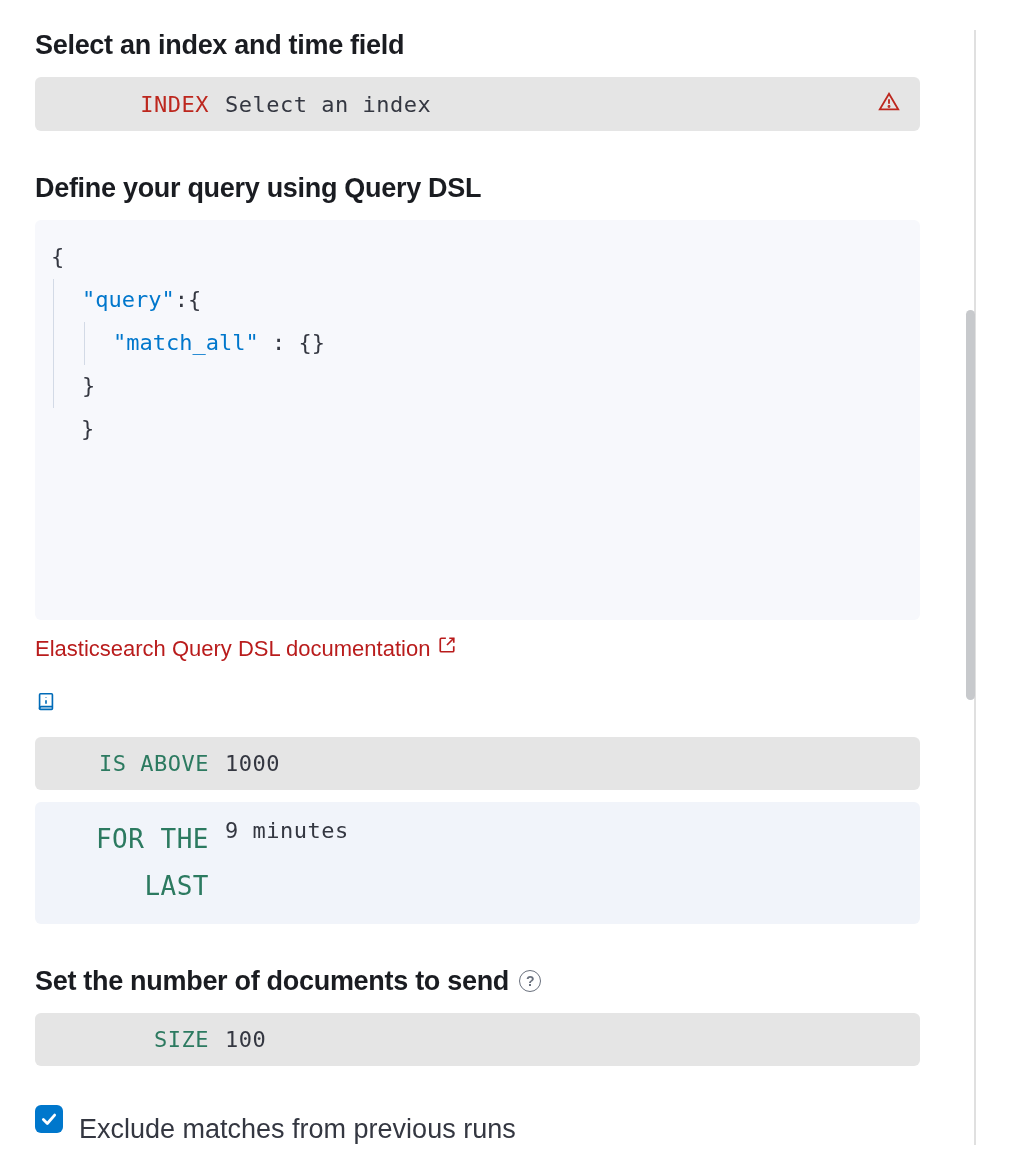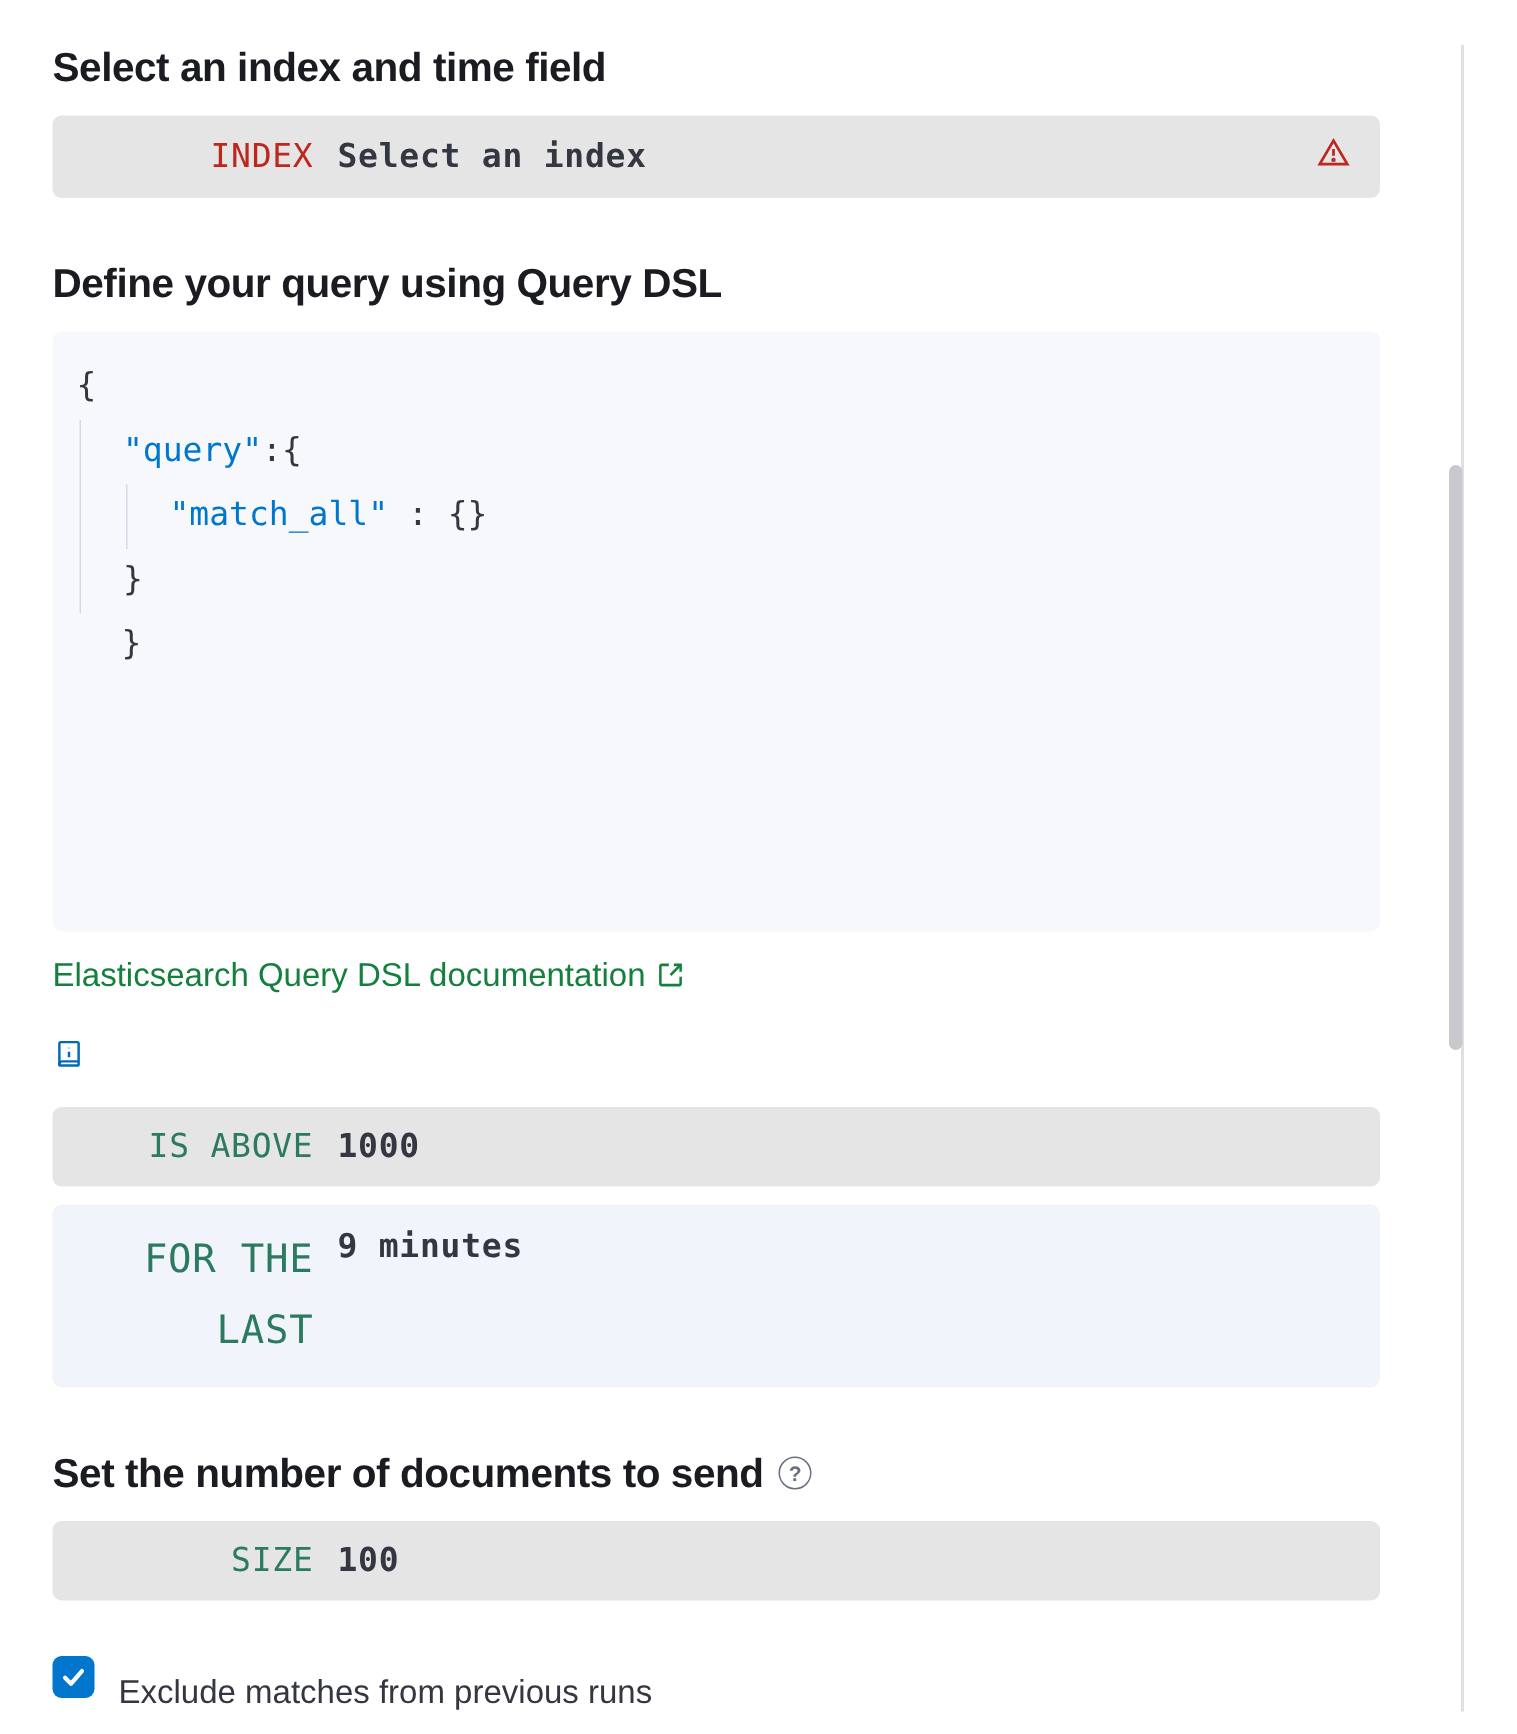--- a/index.html
+++ b/index.html
@@ -52,21 +52,20 @@
     font-size: 22px;
     letter-spacing: 0.5px;
   }
   .field-label.green { color: #2c7a60; }
   .field-value {
     font-family: "SFMono-Regular", Menlo, Consolas, monospace;
     color: #343741;
     font-size: 22px;
     letter-spacing: 0.5px;
     flex: 1;
-    font-weight: bold;
   }
   .field-warning {
     margin-left: auto;
     color: #bd271e;
   }
   .field-warning svg { width: 22px; height: 22px; }
   .multiline-row {
     background: #f1f4fa;
     border-radius: 6px;
     padding: 14px 20px;
@@ -100,25 +99,24 @@
   .code-editor .tok-brace { color: #343741; }
   .code-editor .tok-prop { color: #0077cc; }
   .code-editor .tok-punct { color: #343741; }
   .guide {
     display: inline-block;
     border-left: 1px solid #d3dae6;
     margin-left: 2px;
     padding-left: 28px;
   }
   .doc-link {
-    color: #15803d;
+    color: #b91c1c;
     font-size: 22px;
     text-decoration: none;
     display: inline-flex;
-    align-items: center;
     gap: 8px;
     margin-bottom: 28px;
   }
   .doc-link svg { width: 18px; height: 18px; }
   .heading-extra svg { width: 22px; height: 24px; color: #006bb8; }
   .help-icon {
     display: inline-flex;
     width: 22px; height: 22px;
     border: 1.5px solid #69707d;
     border-radius: 50%;
@@ -137,21 +135,21 @@
     width: 28px; height: 28px;
     background: #07c;
     border-radius: 6px;
     display: flex;
     align-items: center;
     justify-content: center;
     color: #fff;
   }
   .checkbox svg { width: 18px; height: 18px; }
   .checkbox-label {
-    font-size: 22px;
+    font-size: 27px;
     color: #343741;
     margin-top: 20px;
   }
   .spacer-lg { height: 30px; }
 </style>
 </head>
 <body>
 
 <div class="page-wrap">
 

